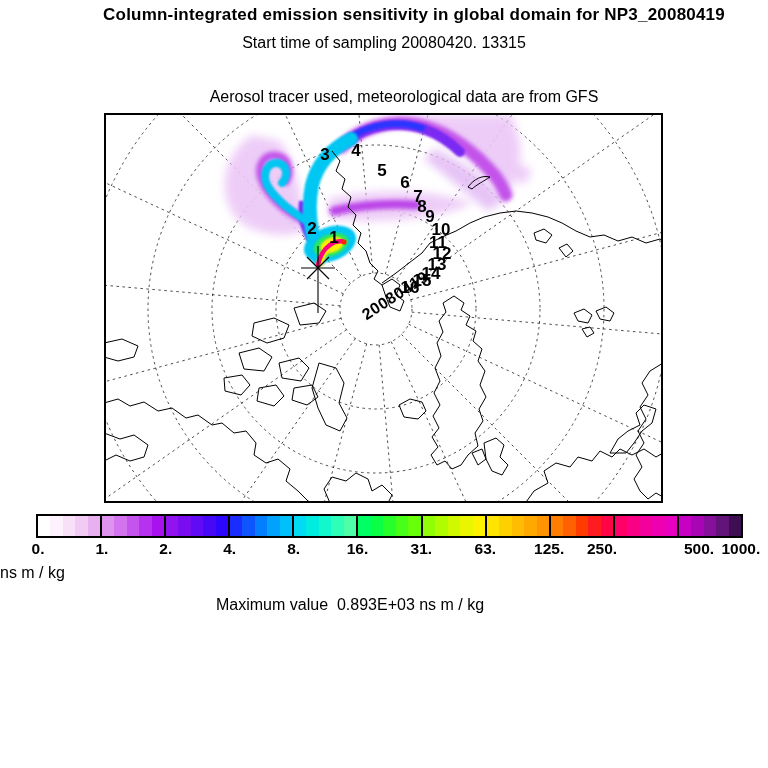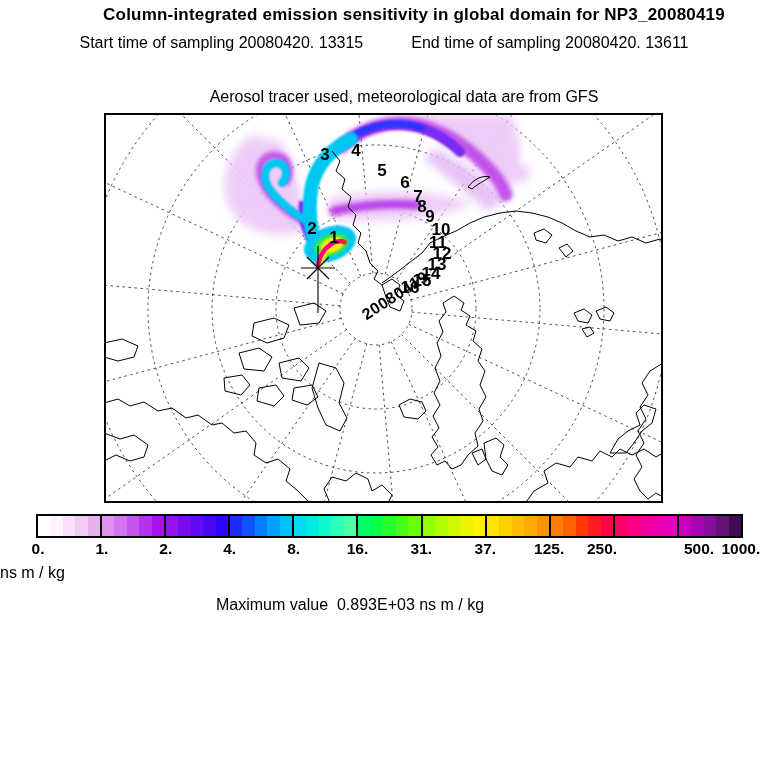--- a/index.html
+++ b/index.html
@@ -22,21 +22,20 @@
   .traj-num{font-family:"Liberation Sans",sans-serif;font-size:17px;font-weight:bold;fill:#000;}
   .date-label{font-family:"Liberation Sans",sans-serif;font-size:16px;font-weight:bold;fill:#000;letter-spacing:.5px;}
   .coast{fill:none;stroke:#000;stroke-width:1;stroke-linejoin:round;}
 </style>
 </head>
 <body>
 
 <div class="hdr hdr-title">Column-integrated emission sensitivity in global domain for NP3_20080419</div>
 <div class="hdr-row row2">
   <span>Start time of sampling 20080420. 13315</span>
-  <span>End time of sampling 20080420. 13611</span>
 </div>
 <div class="hdr-row row3">
 </div>
 <div class="hdr hdr-line4">Aerosol tracer used, meteorological data are from GFS</div>
 
 <div id="map-wrap">
 <svg width="559" height="390" viewBox="0 0 559 390">
   <defs>
     <clipPath id="mapclip">
           <rect x="1" y="1" width="557" height="388"></rect>
@@ -195,20 +194,20 @@
     <div class="cb-seg" style="background: linear-gradient(to right, rgb(200, 0, 196) 0%, rgb(200, 0, 196) 20%, rgb(168, 5, 180) 20%, rgb(168, 5, 180) 40%, rgb(134, 16, 156) 40%, rgb(134, 16, 156) 60%, rgb(98, 20, 120) 60%, rgb(98, 20, 120) 80%, rgb(62, 13, 82) 80%, rgb(62, 13, 82) 100%);"></div>
   </div>
 <div id="cb-ticks">
     <span class="cb-tick" style="left: 38px;">0.</span>
     <span class="cb-tick" style="left: 101.9px;">1.</span>
     <span class="cb-tick" style="left: 165.8px;">2.</span>
     <span class="cb-tick" style="left: 229.7px;">4.</span>
     <span class="cb-tick" style="left: 293.6px;">8.</span>
     <span class="cb-tick" style="left: 357.5px;">16.</span>
     <span class="cb-tick" style="left: 421.4px;">31.</span>
-    <span class="cb-tick" style="left: 485.3px;">37.</span>
+    <span class="cb-tick" style="left: 485.3px;">63.</span>
     <span class="cb-tick" style="left: 549.2px;">125.</span>
     <span class="cb-tick" style="left: 602px;">250.</span>
     <span class="cb-tick" style="left: 699px;">500.</span>
     <span class="cb-tick" style="left: 740.9px;">1000.</span>
   </div>
 <div id="units-line">ns m / kg</div>
 <div id="max-line">Maximum value  0.893E+03 ns m / kg</div>
 
 </body></html>

